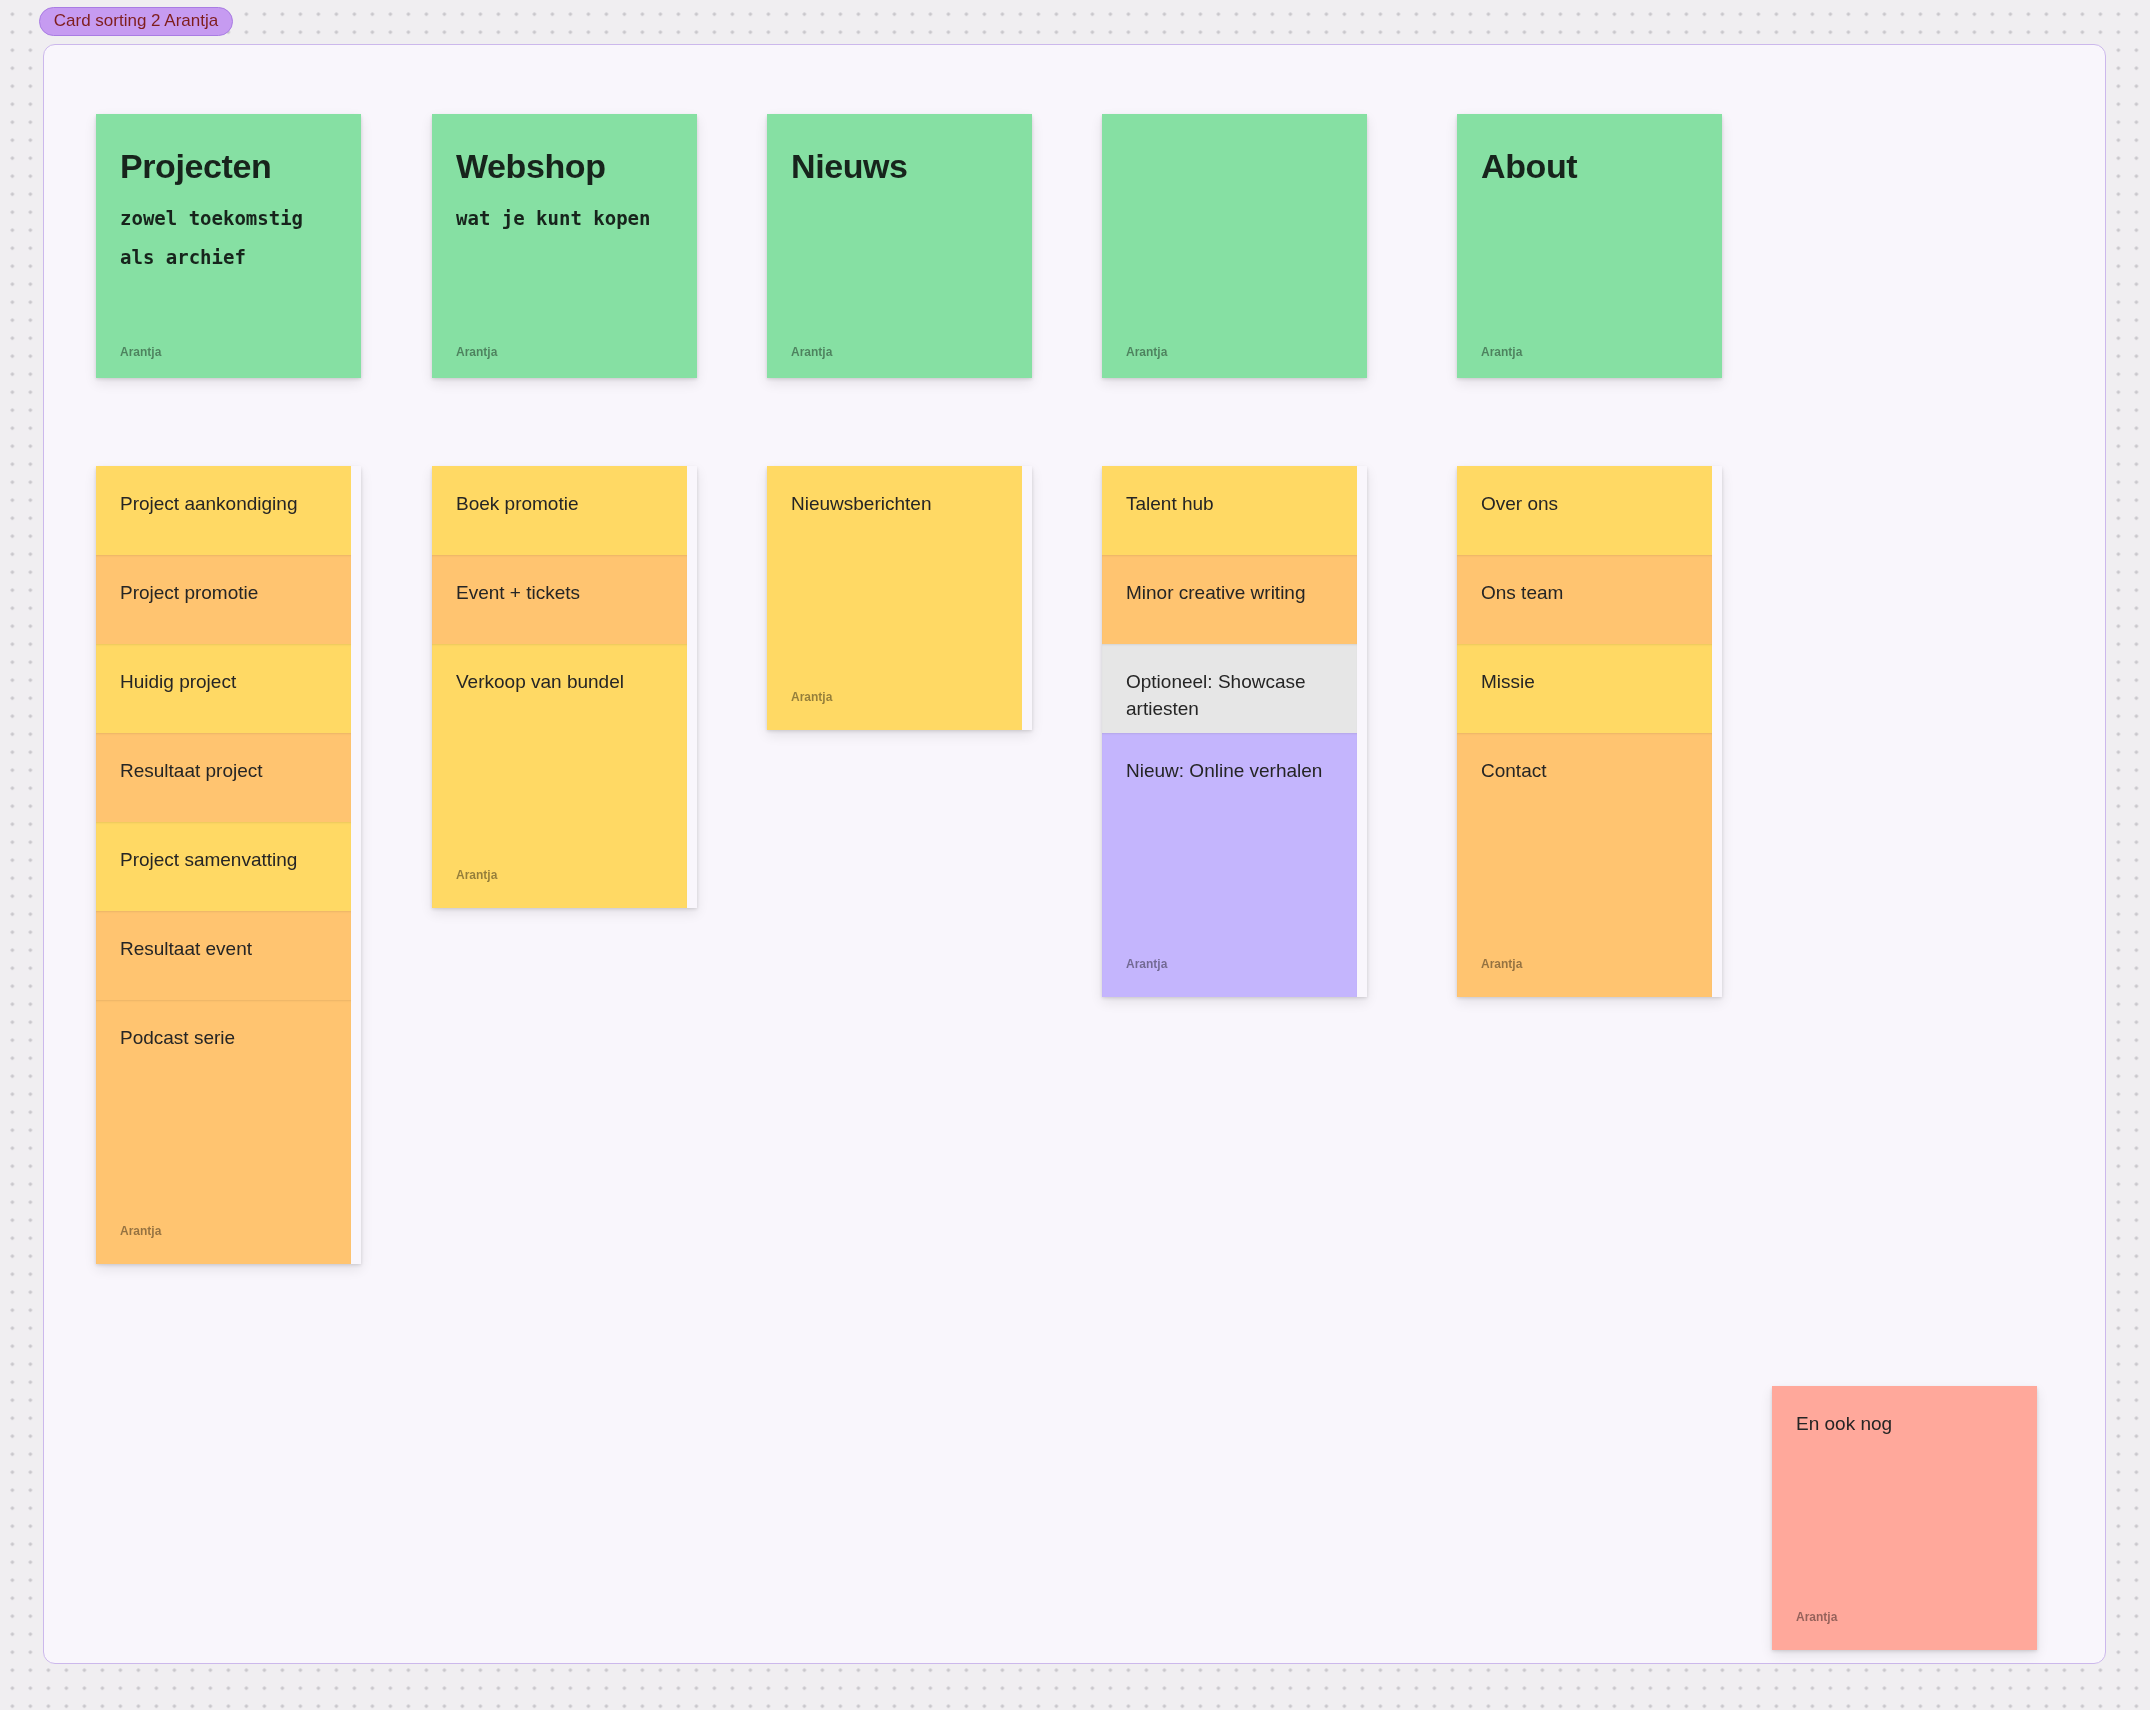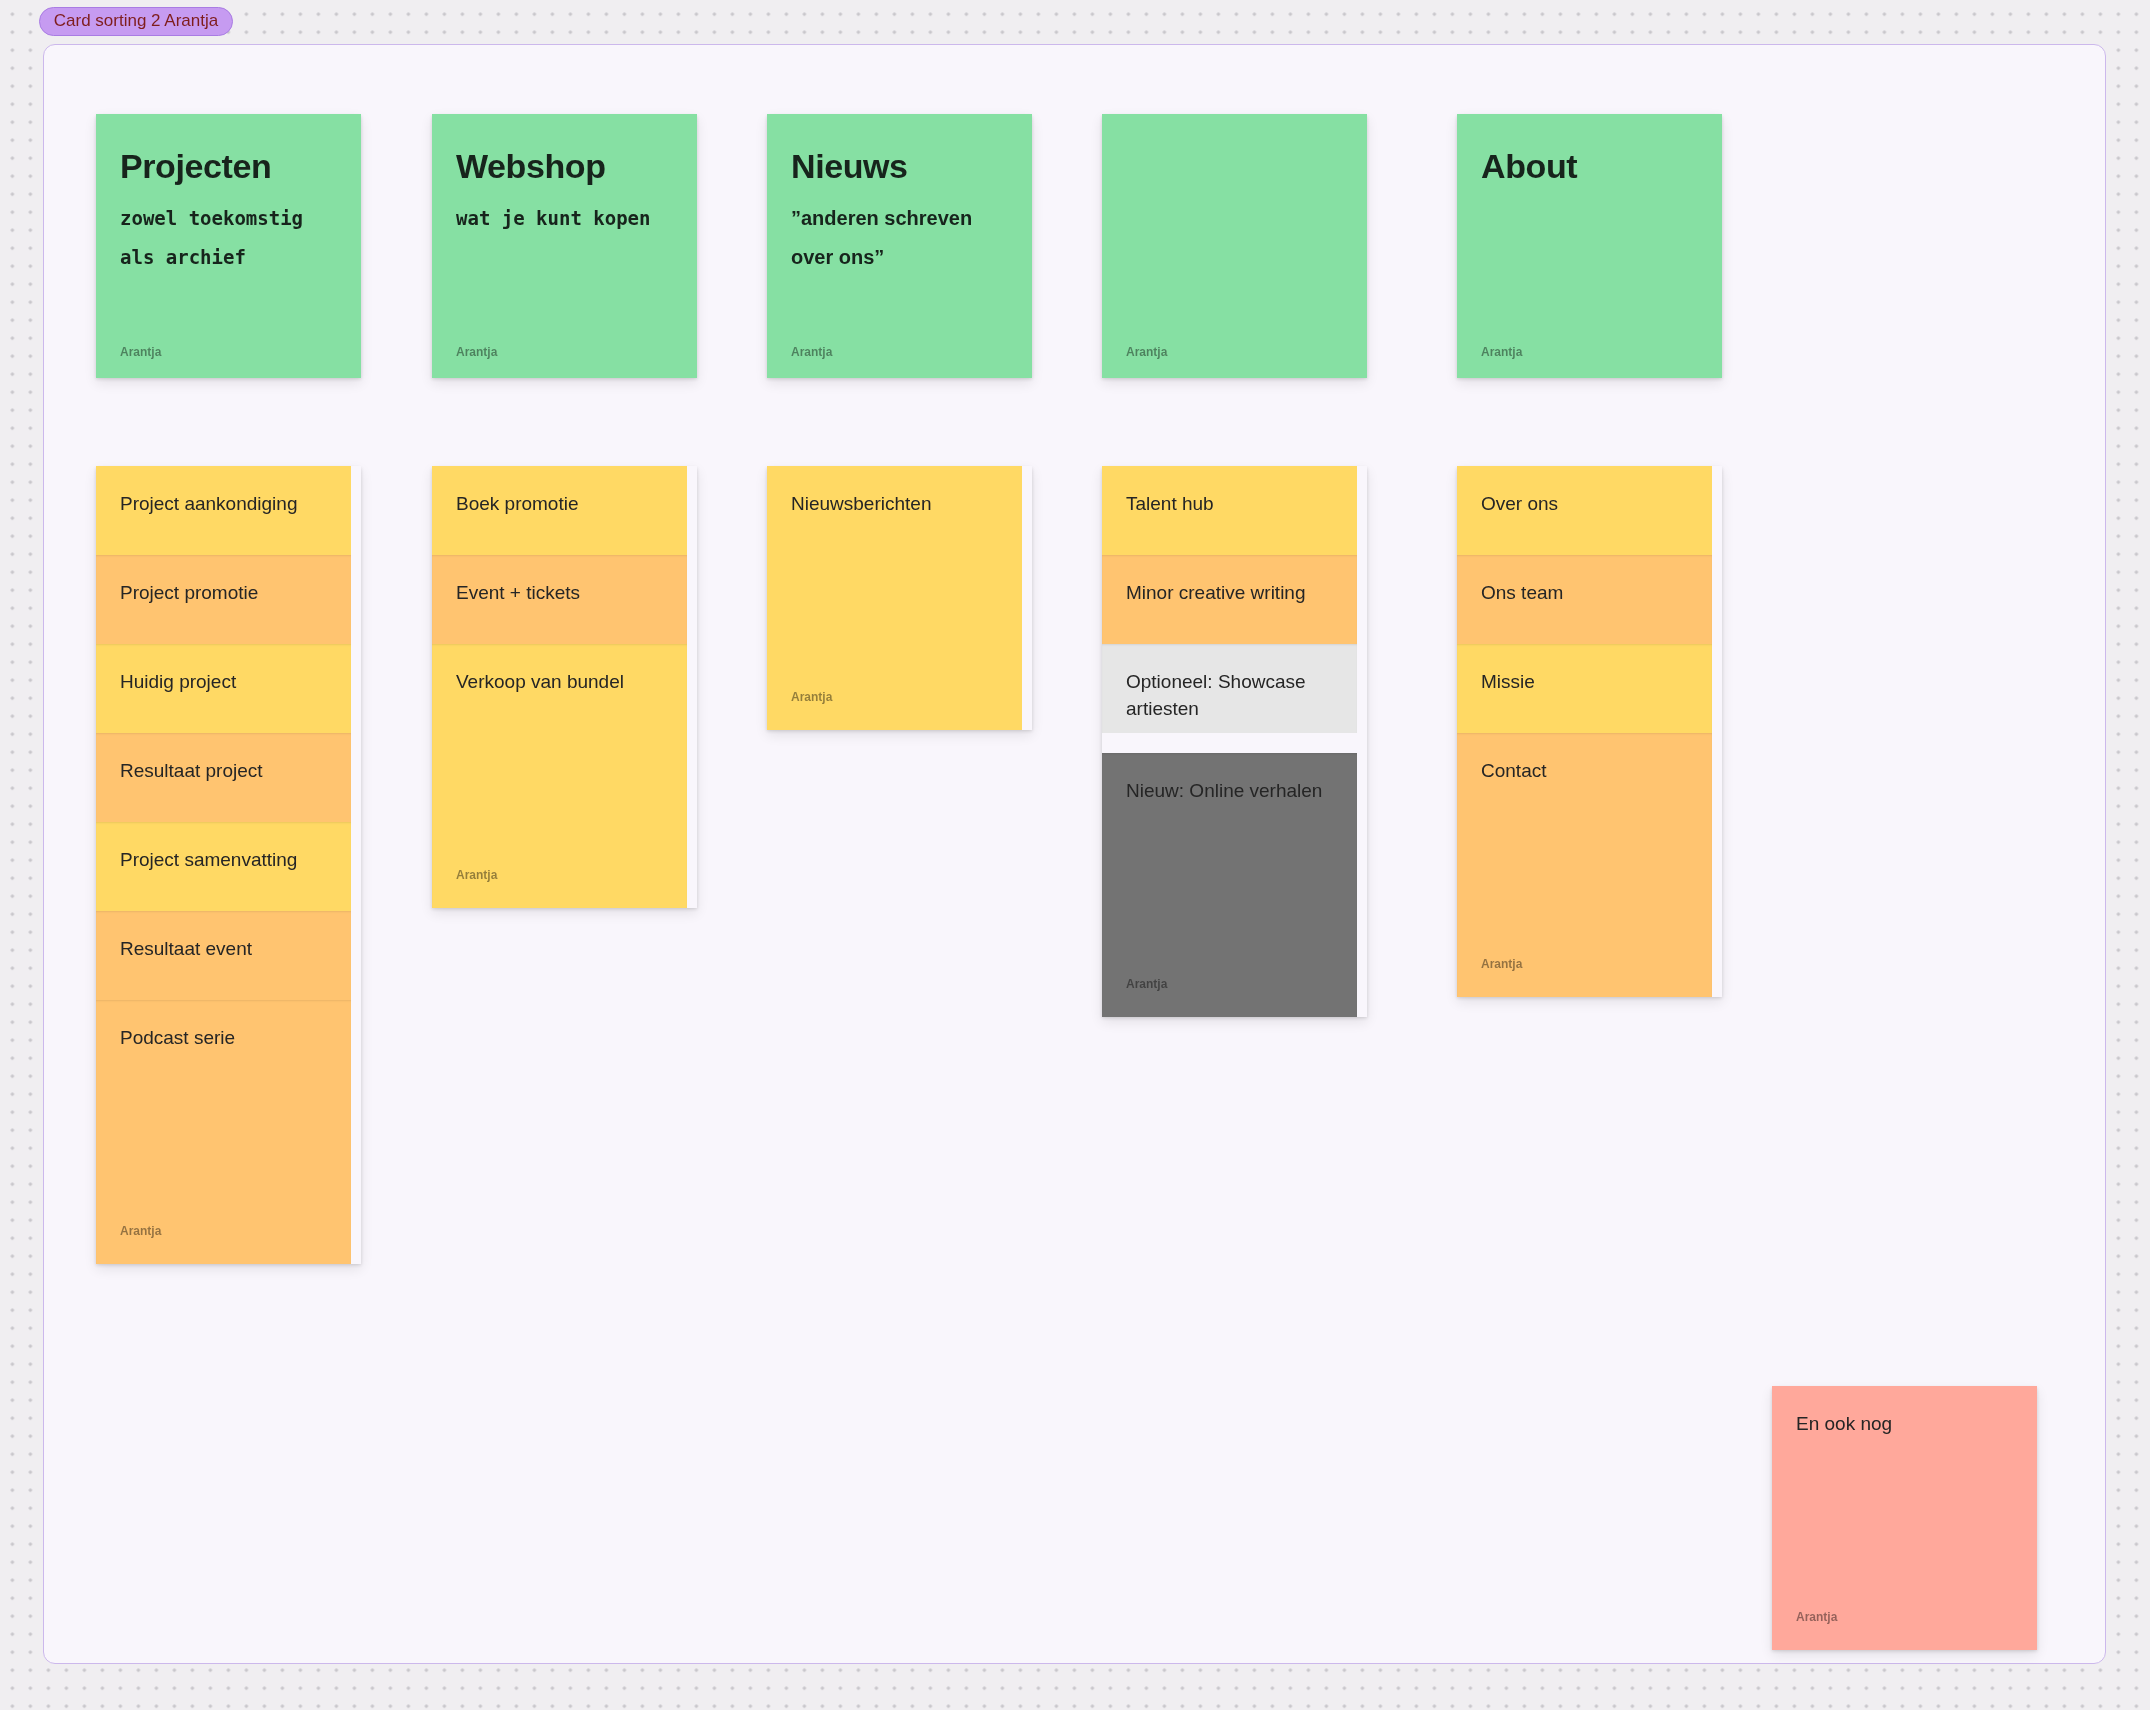--- a/index.html
+++ b/index.html
@@ -56,21 +56,21 @@
     position:relative; width:255px; height:89px;
     padding:24px 22.4px 0 24px;
     font-size:19px; line-height:27px; color:#252525;
   }
   .card + .card { box-shadow: inset 0 1.7px 2.6px -1.7px rgba(0,0,0,0.18); }
   .card.tail { height:264px; }
   
   .c-yellow { background:#FFD964; }
   .c-orange { background:#FFC470; }
   .c-gray   { background:#E6E6E6; }
-  .c-blue   { background:#737373;margin-top:20px; }
+  .c-blue   { background:#c4b5fd; }
   .c-red    { background:#FFA89B; }
   
   .sticky {
     position:absolute; width:265px; height:264px;
     padding:24px 22.4px 0 24px;
     font-size:19px; line-height:27px; color:#252525;
     box-shadow: 0 1.7px 3.4px rgba(0,0,0,0.14), 0 5.2px 12px rgba(0,0,0,0.09);
   }
   
   .x0 { left:96px; }
@@ -90,21 +90,20 @@
   <div class="note-sub mono">zowel toekomstig als archief</div>
   <div class="author">Arantja</div>
 </div>
 <div class="note x1">
   <div class="note-title w700">Webshop</div>
   <div class="note-sub mono">wat je kunt kopen</div>
   <div class="author">Arantja</div>
 </div>
 <div class="note x2">
   <div class="note-title w700">Nieuws</div>
-  <div class="note-sub">”anderen schreven over ons”</div>
   <div class="author">Arantja</div>
 </div>
 <div class="note x3">
   <div class="author">Arantja</div>
 </div>
 <div class="note x4">
   <div class="note-title w600">About</div>
   <div class="author">Arantja</div>
 </div>
 

